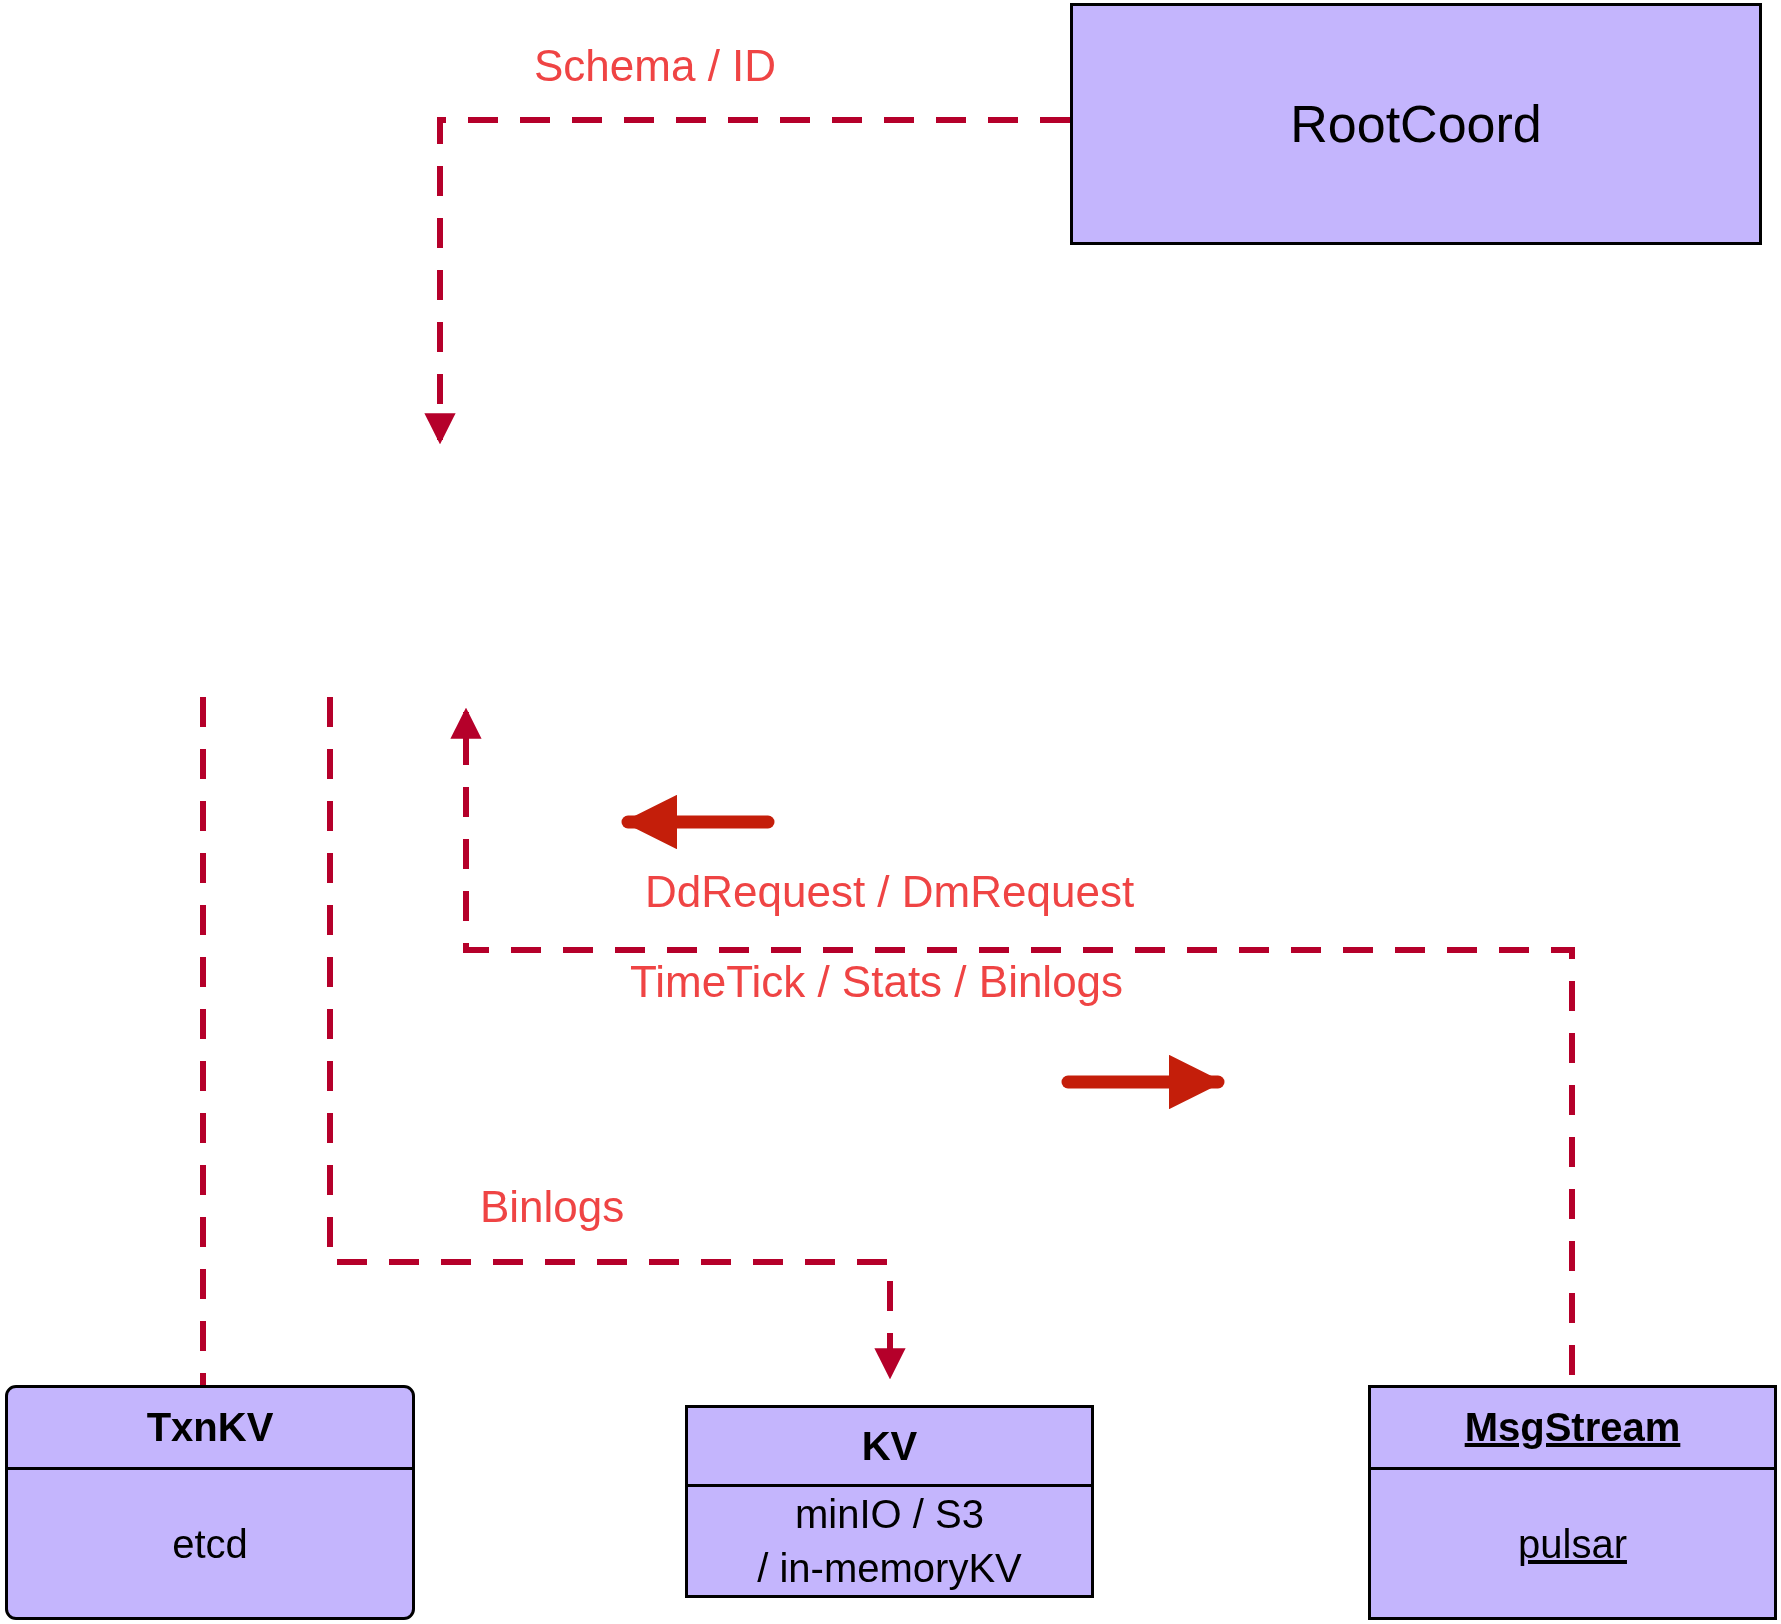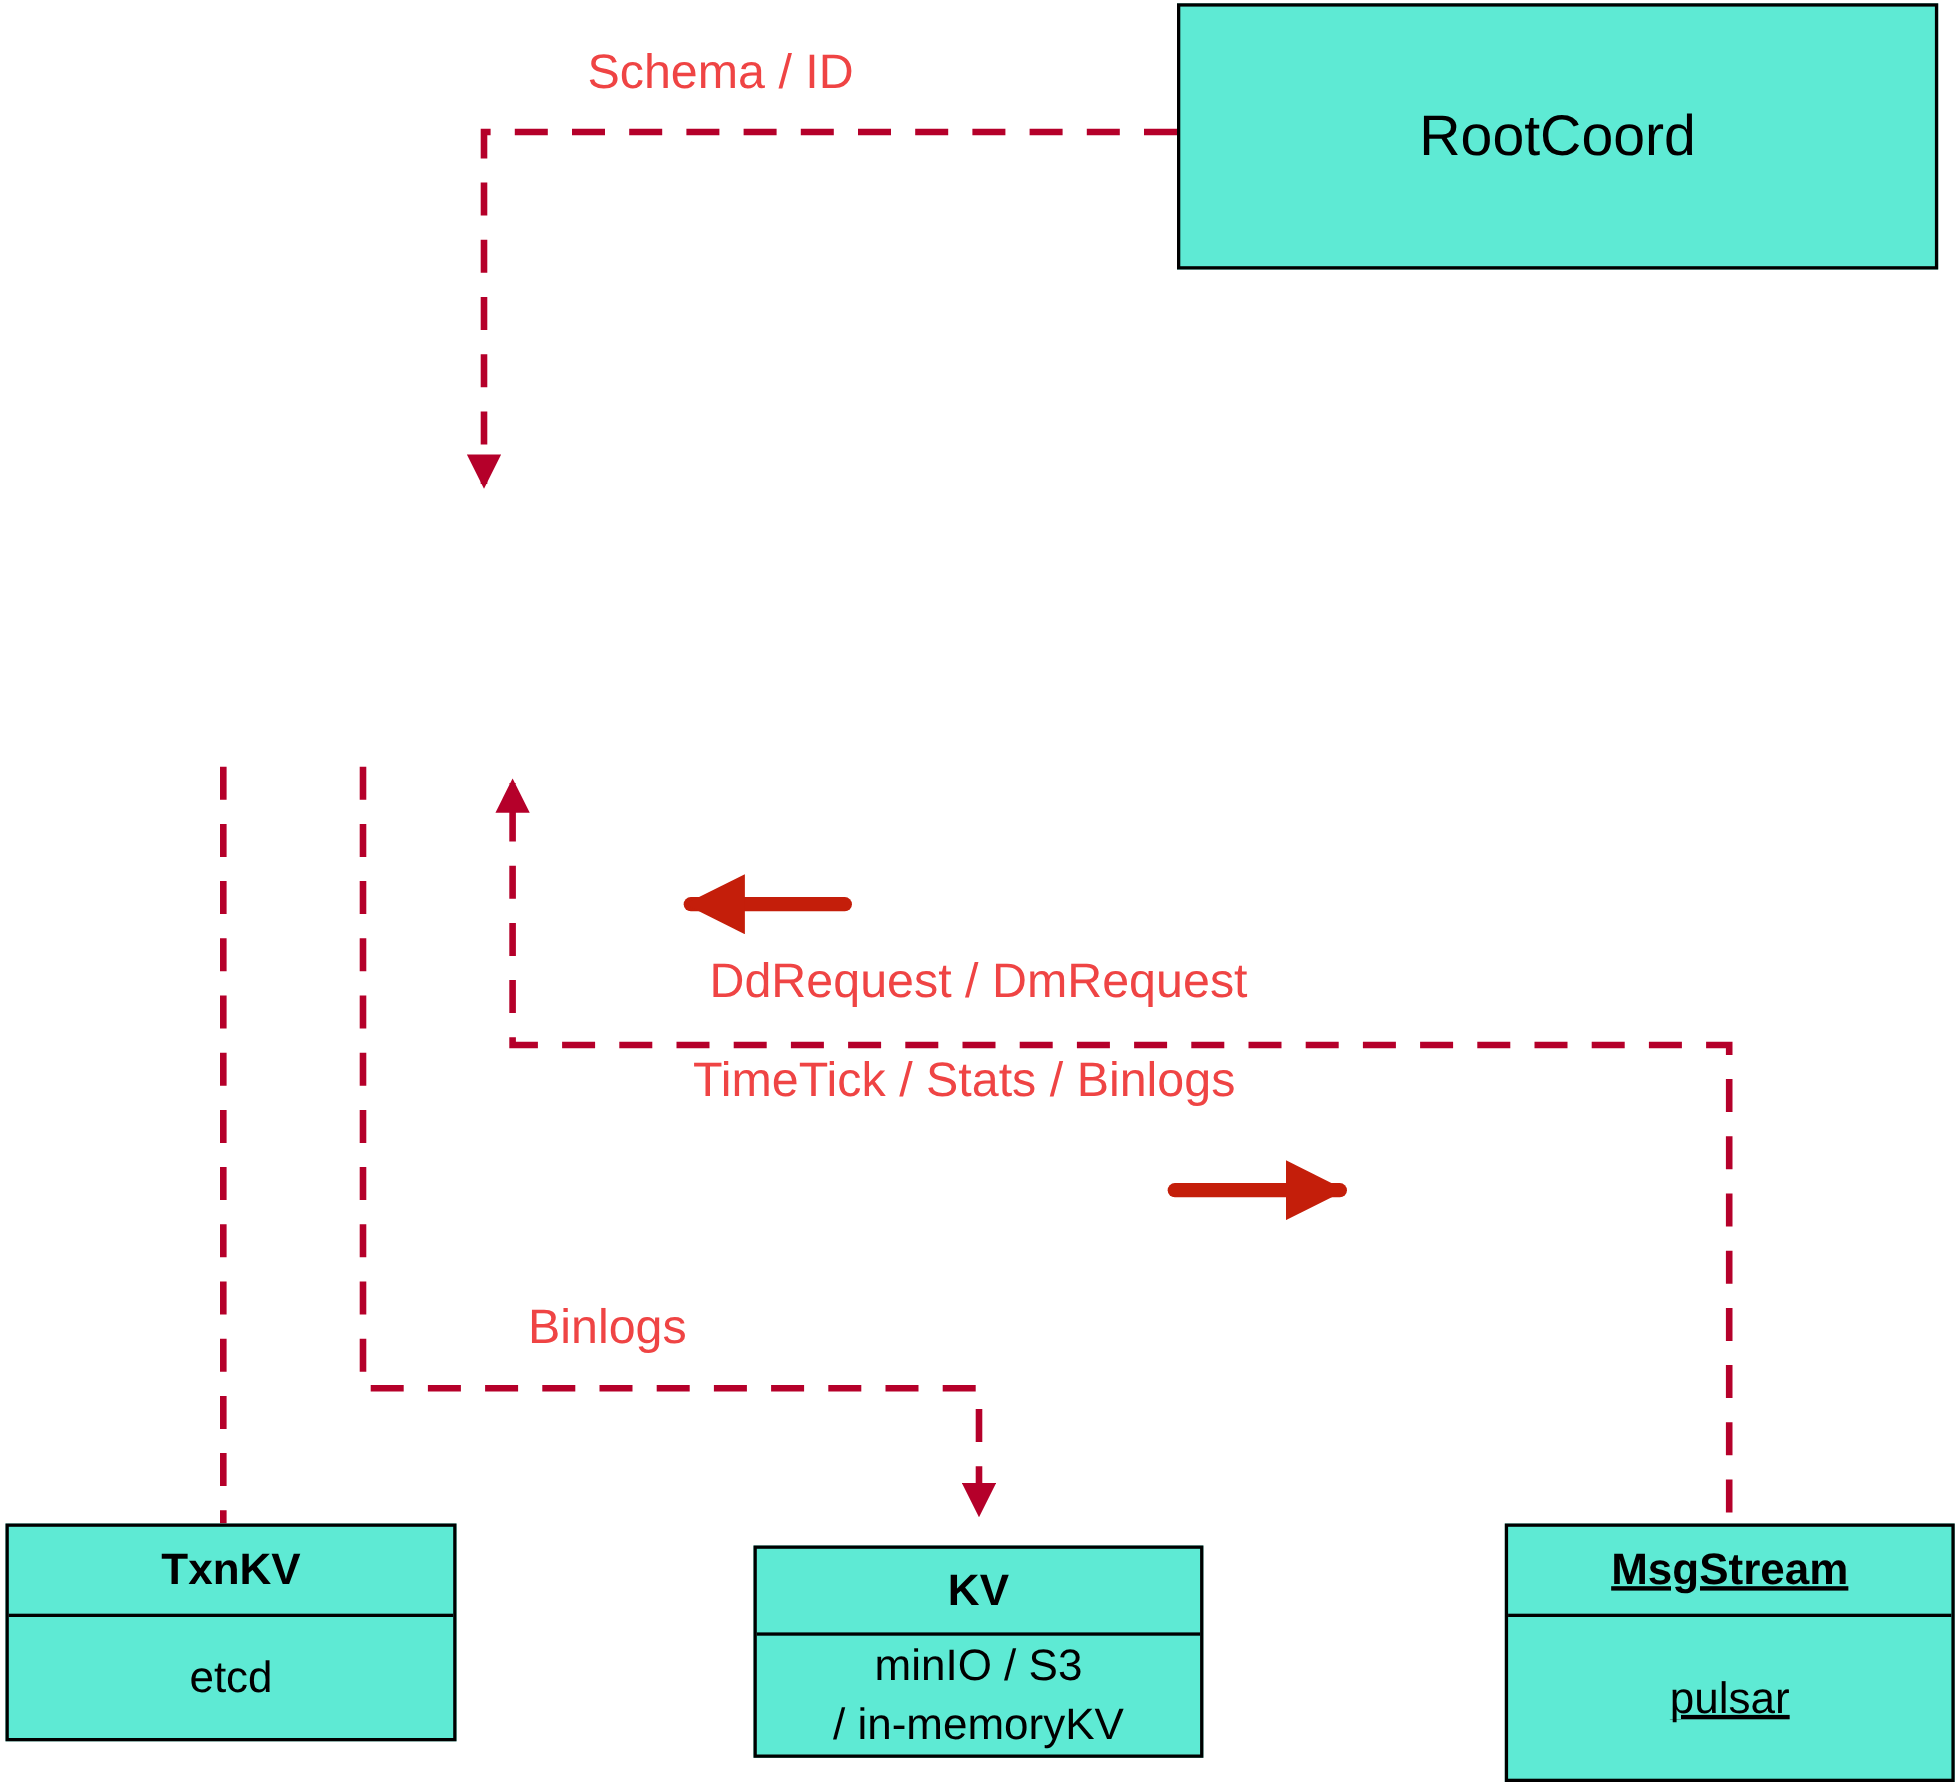--- a/index.html
+++ b/index.html
@@ -23,21 +23,21 @@
     left: 0;
     top: 0;
     width: 1781px;
     height: 1624px;
   }
 
   
   .node {
     position: absolute;
     box-sizing: border-box;
-    background: #5eead4;
+    background: #c4b5fd;
   }
   .node-plain {
     border: 3px solid #000000;
     display: flex;
     align-items: center;
     justify-content: center;
   }
   .node-plain .node-title {
     font-size: 52px;
     color: #000000;
@@ -127,21 +127,21 @@
     <line x1="768" y1="822" x2="628" y2="822" stroke="#c41e0a" stroke-width="13" stroke-linecap="round" marker-end="url(#arrowSolidL)"></line>
 
     <line x1="1068" y1="1082" x2="1218" y2="1082" stroke="#c41e0a" stroke-width="13" stroke-linecap="round" marker-end="url(#arrowSolidL)"></line>
   </svg>
 
   <div class="node node-plain" style="left:1070px; top:3px; width:692px; height:242px;">
     <span class="node-title">RootCoord</span>
   </div>
 
 
-  <div class="node node-store" style="left:5px; top:1385px; width:410px; height:198px;">
+  <div class="node node-store" style="left:5px; top:1385px; width:410px; height:235px;border-radius:11px;">
     <div class="store-header">
       <span class="store-header-label">TxnKV</span>
     </div>
     <div class="store-body">
       <span class="store-body-line">etcd</span>
     </div>
   </div>
 
   <div class="node node-store" style="left:685px; top:1385px; width:409px; height:193px;margin-top:20px;">
     <div class="store-header">

